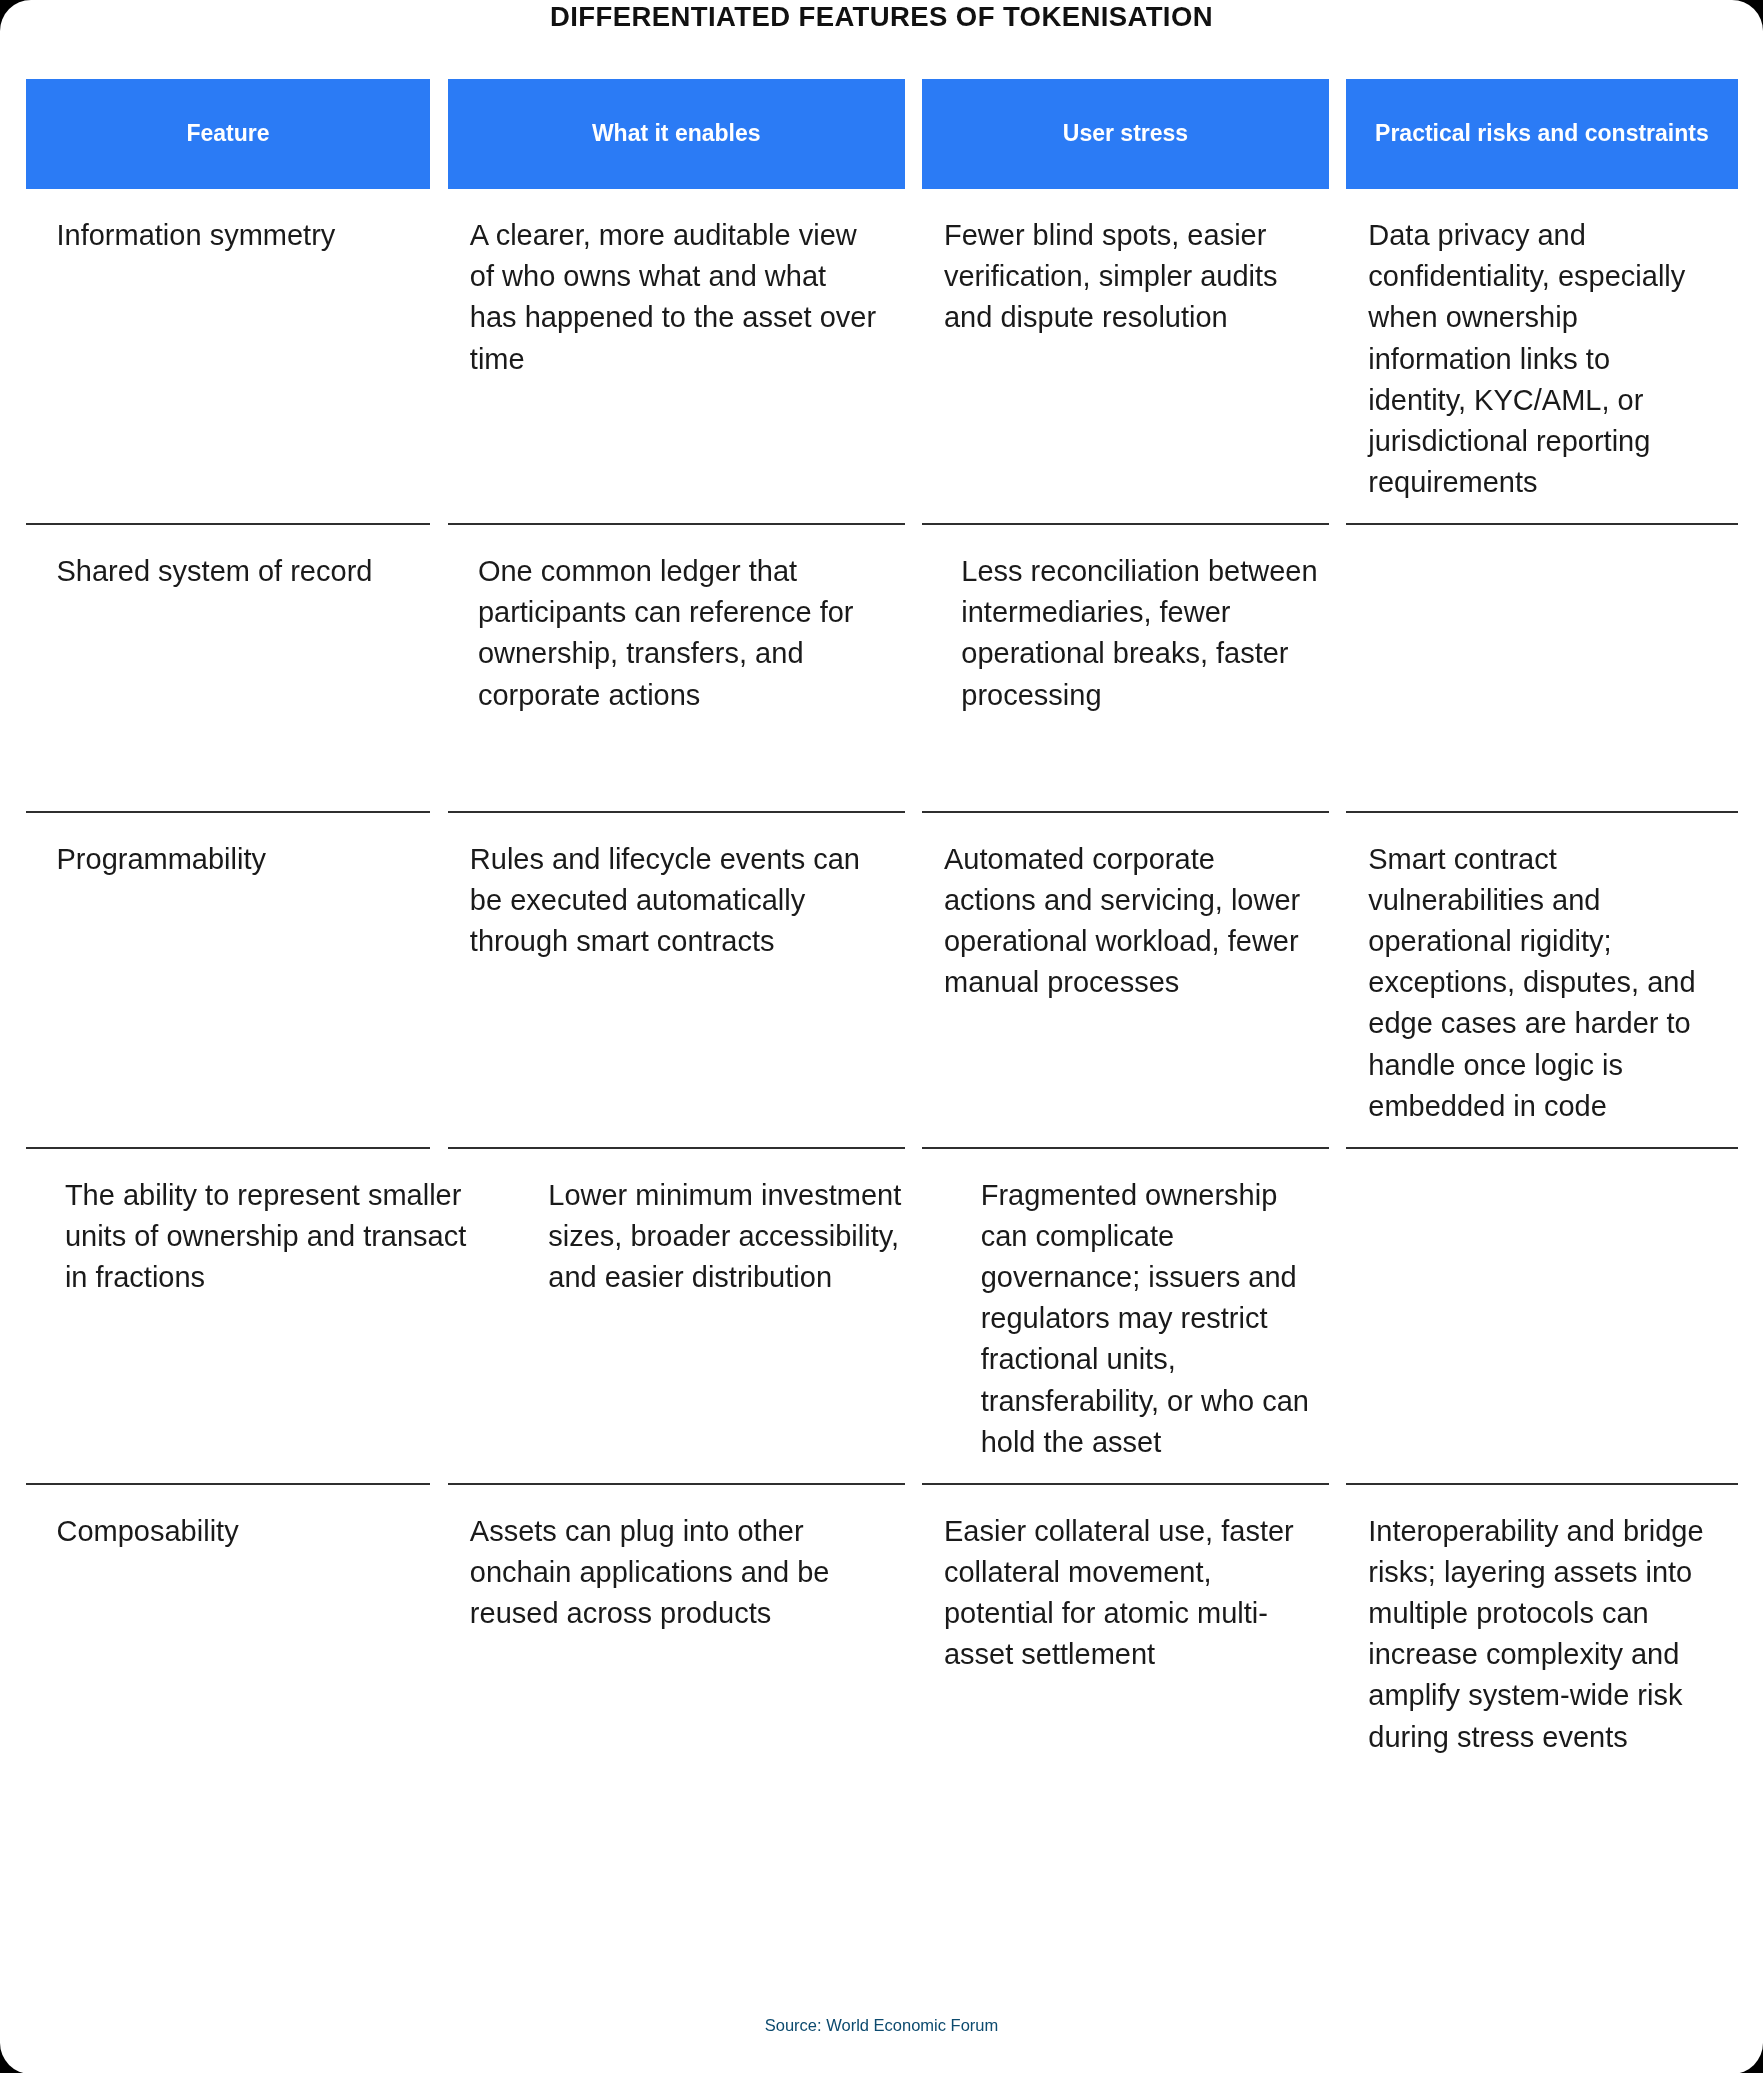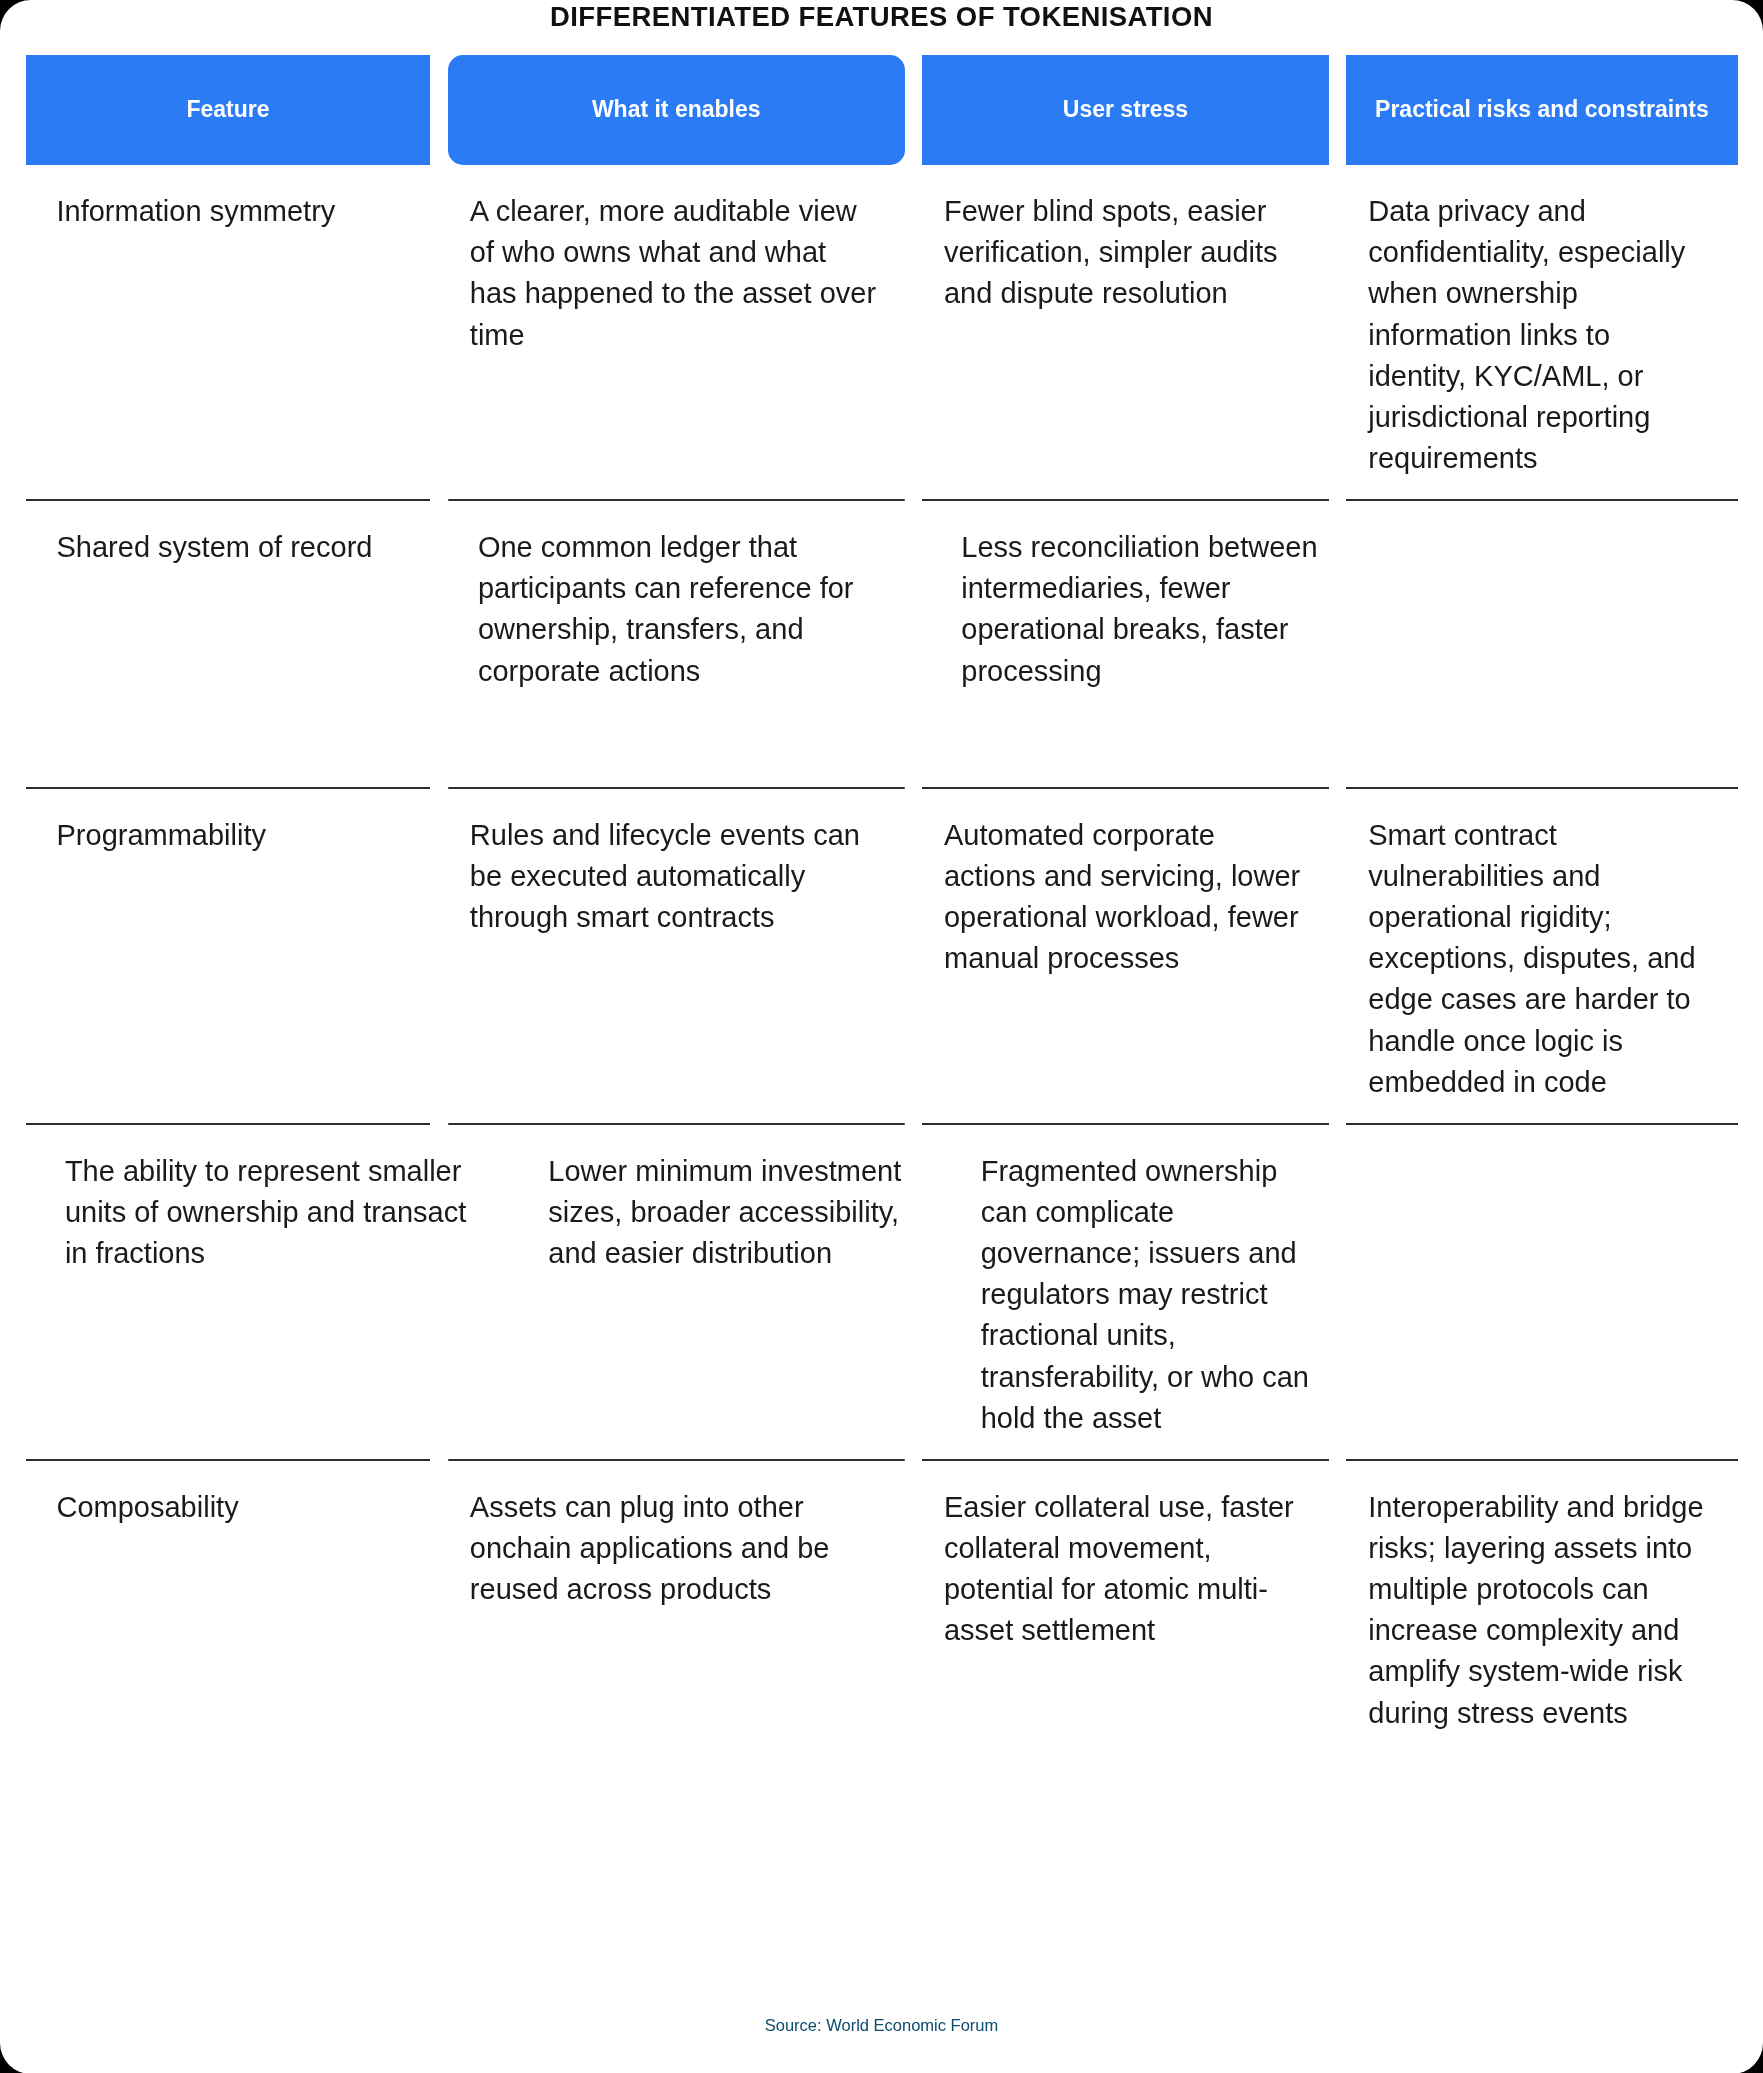--- a/index.html
+++ b/index.html
@@ -42,38 +42,39 @@
   }
 
   .row.header-row { margin-bottom: 0; }
 
   .cell {
     padding: 0;
   }
 
   
   .col-0 { width: 413px; }
-  .col-1 { width: 466px; border-radius: 15px; }
+  .col-1 { width: 466px; }
   .col-2 { width: 415px; }
   .col-3 { width: 399px; }
 
   .gap { width: 17.4px; flex: 0 0 17.4px; }
 
   .head-cell {
     background: #2B7BF5;
     color: #ffffff;
     font-size: 23px;
     font-weight: 700;
     text-align: center;
     height: 110px;
     display: flex;
     align-items: center;
     justify-content: center;
     line-height: 1.28;
     padding: 0 11px;
+    margin-top: 24px;
   }
 
   .body-row {
     display: flex;
     width: 100%;
   }
 
   .body-cell {
     font-size: 29px;
     line-height: 1.42;

